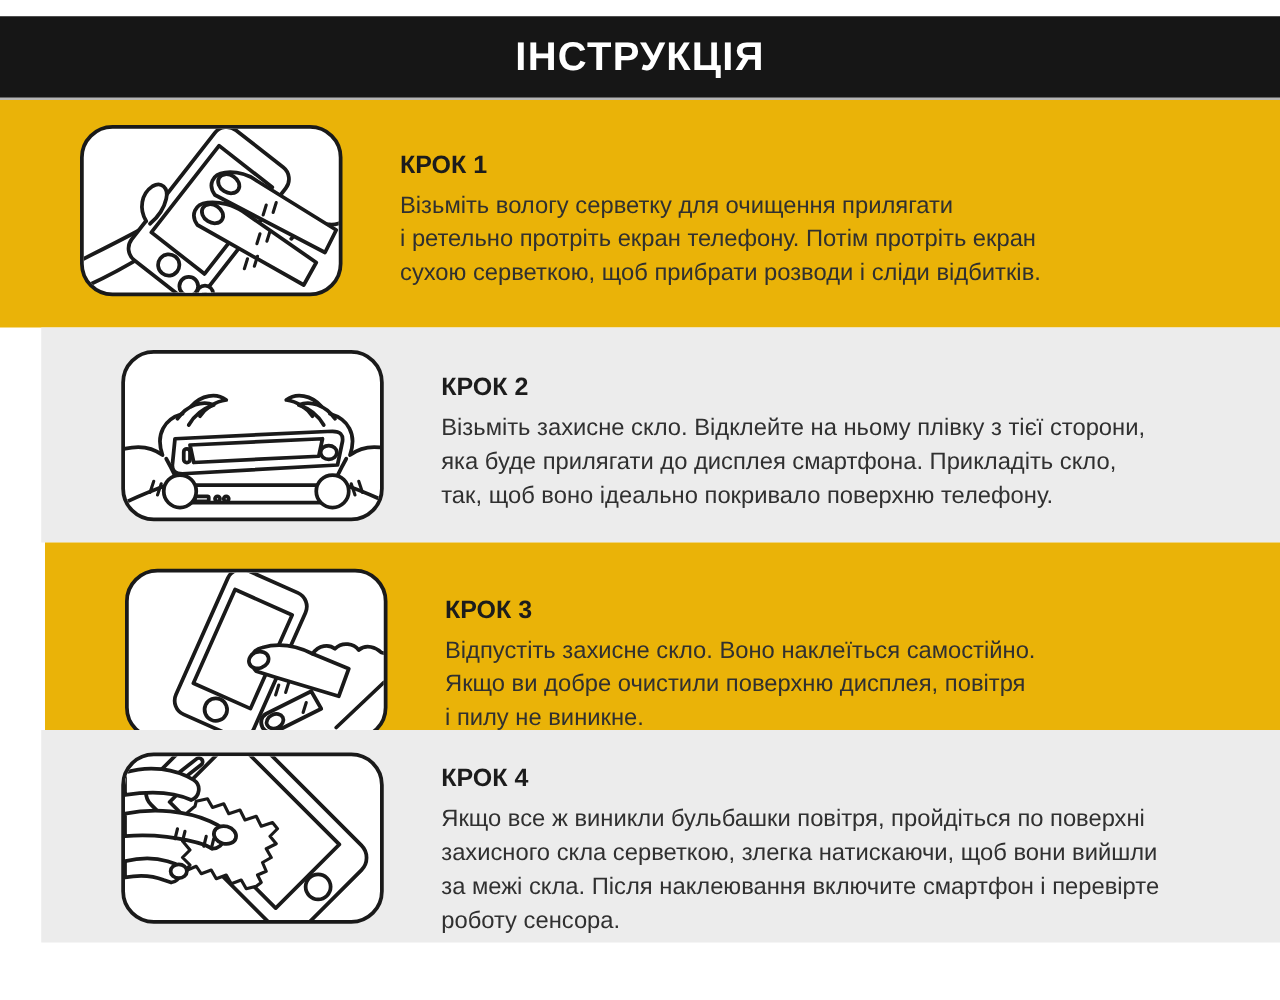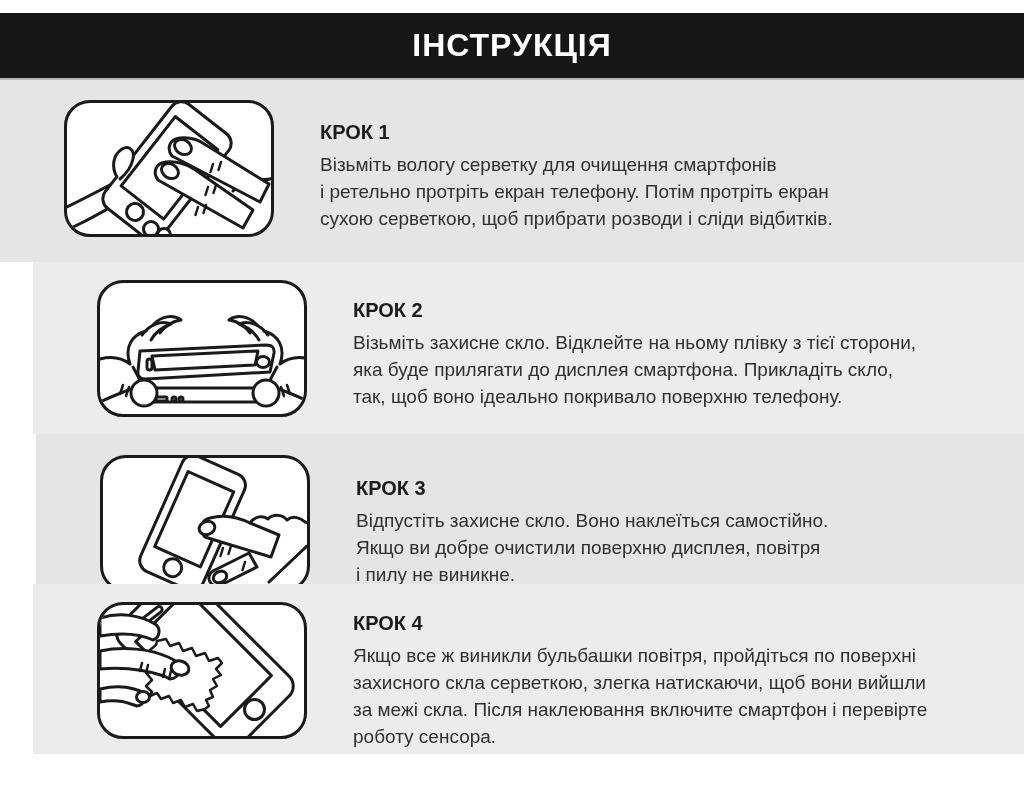--- a/index.html
+++ b/index.html
@@ -6,21 +6,21 @@
     --header-bg:#161616; --header-text:#ffffff; --alt-section-bg:#ececec;
     --body-text:#303030; --heading-text:#1c1c1c; --line-art:#1a1a1a;
   }
   *{margin:0;padding:0;box-sizing:border-box;}
   html,body{background:#ffffff;}
   body{font-family:"Liberation Sans", sans-serif;}
   .sheet{position:relative;width:1024px;height:800px;background:#ffffff;overflow:hidden;}
   .header{position:absolute;left:0;top:13px;width:1024px;height:67px;background:var(--header-bg);
           border-bottom:2px solid #b5b5b5;display:flex;align-items:center;justify-content:center;}
   .title{color:var(--header-text);font-size:32px;font-weight:bold;letter-spacing:1px;}
-  .section{position:absolute;left:0;width:1024px;background:#e5e5e5;}
+  .section{position:absolute;left:0;width:1024px;background:#eab308;}
   .section.alt{background:var(--alt-section-bg);margin-left:33px;}
   .sec1{top:80px;height:182px;}
   .sec2{top:262px;height:172px;}
   .sec3{top:434px;height:182px;margin-left:36px;}
   .sec4{top:584px;height:170px;}
   .illo{position:absolute;left:64px;width:210px;height:137px;border:3px solid var(--line-art);
         border-radius:26px;background:#ffffff;overflow:hidden;}
   .sec1 .illo{top:20px;} .sec2 .illo{top:18px;} .sec3 .illo{top:21px;} .sec4 .illo{top:18px;}
   .illo svg{position:absolute;left:0;top:0;width:210px;height:137px;}
   .step-text{position:absolute;left:320px;}
@@ -58,21 +58,21 @@
           <path d="M113,35 C103,36 99,45 105,53 L193,99 L202,81 L139,42 C132,37 123,34 113,35 Z" fill="#fff"></path>
           <ellipse cx="116" cy="44" rx="9" ry="7" transform="rotate(32 116 44)" fill="#fff"></ellipse>
           <path d="M146,61 l-2.5,8 M154,59 l-2.5,8" stroke-width="2.5"></path>
           <path d="M141,84 l-2.5,8 M149,82 l-2.5,8" stroke-width="2.5"></path>
           <path d="M131,104 l-2.5,8 M139,102 l-2.5,8" stroke-width="2.5"></path>
         </g>
       </svg>
     </div>
     <div class="step-text">
       <div class="step-heading">КРОК 1</div>
-      <div class="step-body">Візьміть вологу серветку для очищення смартфонів
+      <div class="step-body">Візьміть вологу серветку для очищення прилягати
 і ретельно протріть екран телефону. Потім протріть екран
 сухою серветкою, щоб прибрати розводи і сліди відбитків.</div>
     </div>
   </div>
 
   <div class="section alt sec2">
     <div class="illo">
       <svg viewBox="0 0 210 137">
         <g class="art">
           <g id="s2hand">

